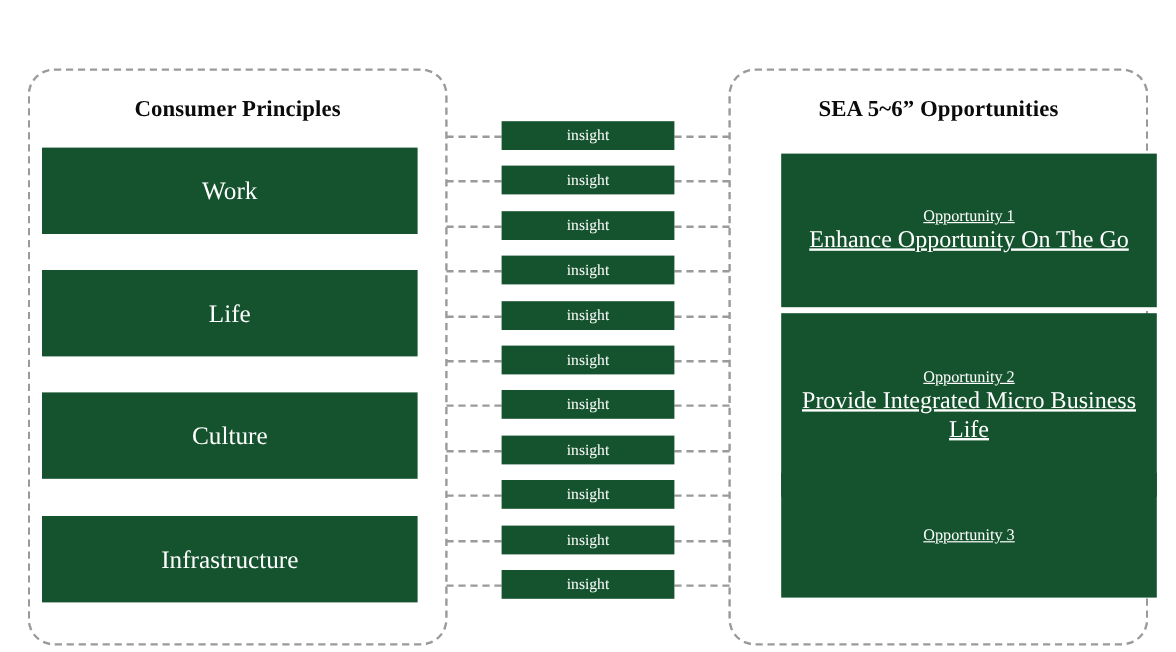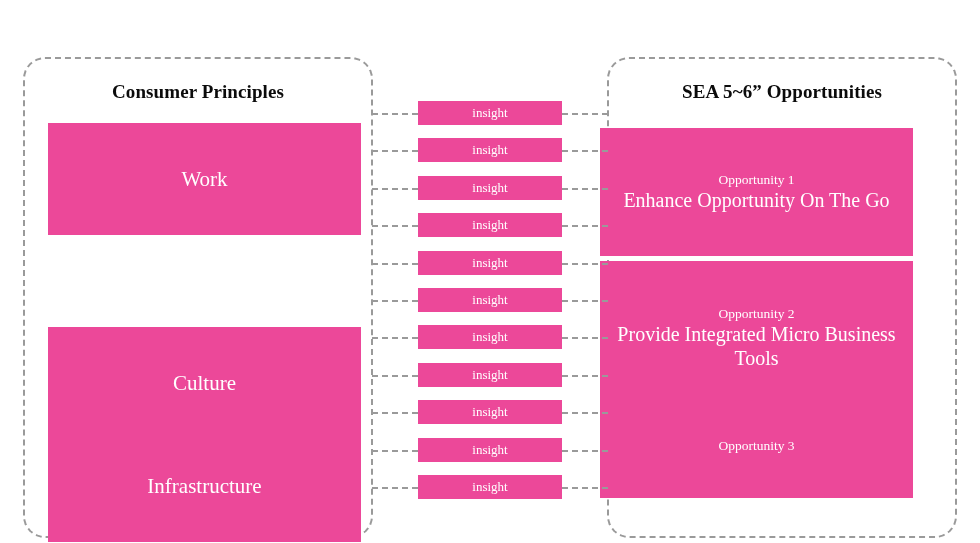--- a/index.html
+++ b/index.html
@@ -42,56 +42,57 @@
     font-size: 19px;
     color: #0b0b0b;
     letter-spacing: 0.1px;
   }
   #title-left  { top: 57px; }
   #title-right { top: 57px; }
 
   
   .box {
     position: absolute;
-    background: #ec4899;
+    background: #14532d;
     box-sizing: border-box;
     display: flex;
     flex-direction: column;
     align-items: center;
     justify-content: center;
     color: #ffffff;
     text-align: center;
   }
 
   
   .principle-box {
-    left: 48px;
+    left: 35px;
     width: 313px;
-    height: 112px;
+    height: 72px;
     font-size: 21px;
   }
   #principle-0 { top: 99px; }
   #principle-1 { top: 201px; }
   #principle-2 { top: 303px; }
   #principle-3 { top: 406px; }
 
   
   .insight-box {
     left: 418px;
     width: 144px;
     height: 24px;
     font-size: 13px;
     justify-content: center;
   }
 
   
   .opportunity-box {
-    left: 600px;
+    left: 651px;
     width: 313px;
     padding: 0 6px;
+    text-decoration: underline;
   }
   #opportunity-0 { top: 104px; height: 128px; }
   #opportunity-1 { top: 237px; height: 153px; }
   #opportunity-2 { top: 370px; height: 104px; }
 
   .opp-label {
     font-size: 13.5px;
     line-height: 1.35;
     color: #ffffff;
   }
@@ -114,37 +115,40 @@
 <body>
 
 <div id="canvas">
 
   <div class="panel" id="panel-left"></div>
   <div class="panel-title" id="title-left" style="left:23px;width:350px;">Consumer Principles</div>
 
   <div class="box principle-box" id="principle-0">
     <span>Work</span>
   </div>
+  <div class="box principle-box" id="principle-1">
+    <span>Life</span>
+  </div>
   <div class="box principle-box" id="principle-3">
     <span>Infrastructure</span>
   </div>
   <div class="box principle-box" id="principle-2">
     <span>Culture</span>
   </div>
 
   <div class="panel" id="panel-right"></div>
   <div class="panel-title" id="title-right" style="left:607px;width:350px;font-family:Liberation Serif, serif;">SEA 5~6” Opportunities</div>
 
   <div class="box opportunity-box" id="opportunity-0">
     <span class="opp-label">Opportunity 1</span>
     <span class="opp-title">Enhance Opportunity On The Go</span>
   </div>
   <div class="box opportunity-box" id="opportunity-1">
     <span class="opp-label">Opportunity 2</span>
-    <span class="opp-title">Provide Integrated Micro Business Tools</span>
+    <span class="opp-title">Provide Integrated Micro Business Life</span>
   </div>
   <div class="box opportunity-box" id="opportunity-2">
     <span class="opp-label">Opportunity 3</span>
   </div>
 
   <div id="insight-layer">
       <div class="conn conn-left" style="top: 89px;"></div>
       <div class="conn conn-right" style="top: 89px;"></div>
       <div class="box insight-box" style="top: 77px;">
         <span>insight</span>

